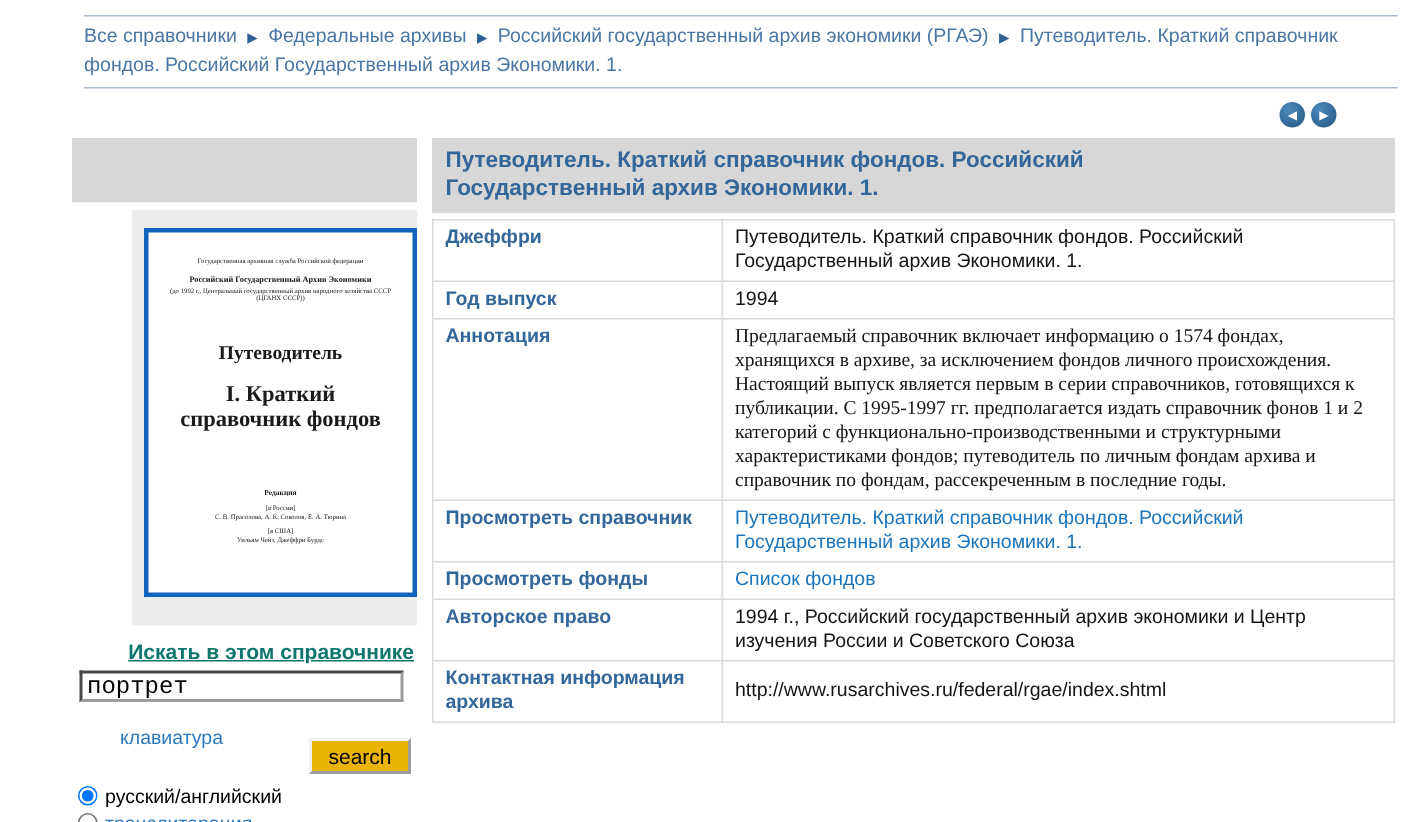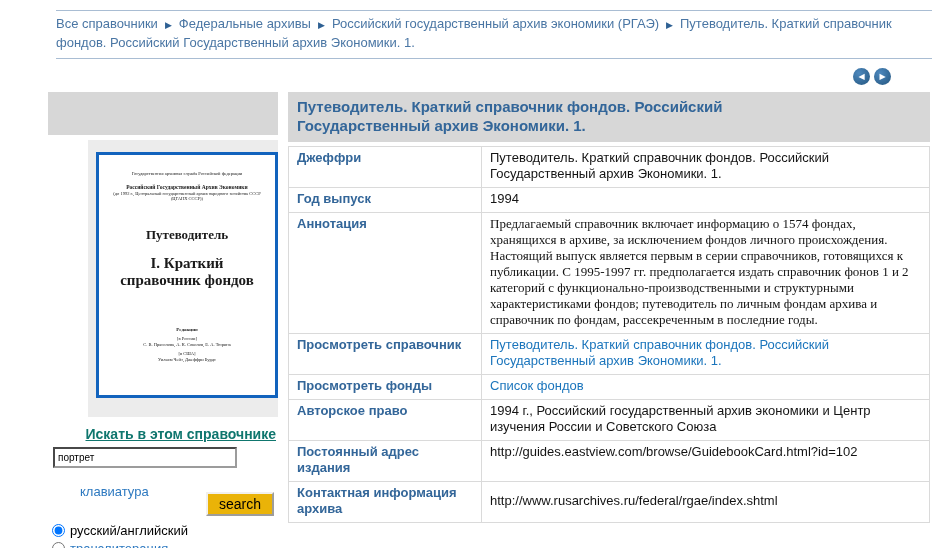--- a/index.html
+++ b/index.html
@@ -48,22 +48,22 @@
   .cv-small { font-size:4.5px; margin-top:4px; }
   .cv-isbn { font-size:4.5px; margin-top:34px; }
   .cv-city { font-size:4.5px; margin-top:7px; }
   .cv-pub { font-size:4.5px; margin-top:4px; }
   .sb-search { background:#fff; padding:9px 2px 8px; }
   .search-heading {
     font-weight:bold; color:#0f766e; text-decoration:underline;
     font-size:14px; text-align:right; cursor:pointer;
   }
   .search-input {
-    width:184px; margin:5px 0 0 3px; border:2px inset #9c9c9c;
-    font-size:10px; padding:1px 3px; font-family:Liberation Sans, sans-serif; height:21px;
+    width:216px; margin:5px 0 0 3px; border:2px inset #9c9c9c;
+    font-size:16px; padding:1px 3px; font-family:Liberation Mono, monospace; height:21px;
   }
   .kb-row { display:flex; justify-content:space-between; align-items:flex-start; margin-top:16px; }
   .kb-link { color:#2d79c0; font-size:13px; margin-left:30px; text-decoration:none; cursor:pointer; }
   .search-btn {
     font-size:14px; color:#000; background:#eab308; border:2px outset #f2f0ec;
     padding:2px 11px; margin:8px 2px 0 0; font-family:"Liberation Sans", sans-serif; cursor:pointer;
   }
   .radio-row { display:flex; align-items:center; gap:5px; margin-top:7px; font-size:13px; }
   .radio-row input { margin:0 0 0 2px; }
   .radio-label-plain { color:#000; }
@@ -177,24 +177,20 @@
       <tr>
         <td class="label">Просмотреть фонды</td>
         <td class="value"><a class="val-link">Список фондов</a></td>
       </tr>
       <tr>
         <td class="label">Авторское право</td>
         <td class="value">
               <span class="mid">1994 г., Российский государственный архив экономики и Центр изучения России и Советского Союза</span>
             </td>
       </tr>
-      <tr>
-        <td class="label">Постоянный адрес издания</td>
-        <td class="value">http://guides.eastview.com/browse/GuidebookCard.html?id=102</td>
-      </tr>
       <tr class="vmid">
         <td class="label">Контактная информация архива</td>
         <td class="value">http://www.rusarchives.ru/federal/rgae/index.shtml</td>
       </tr>
     </tbody>
       </table>
   </div>
 </div>
 
 </body></html>

